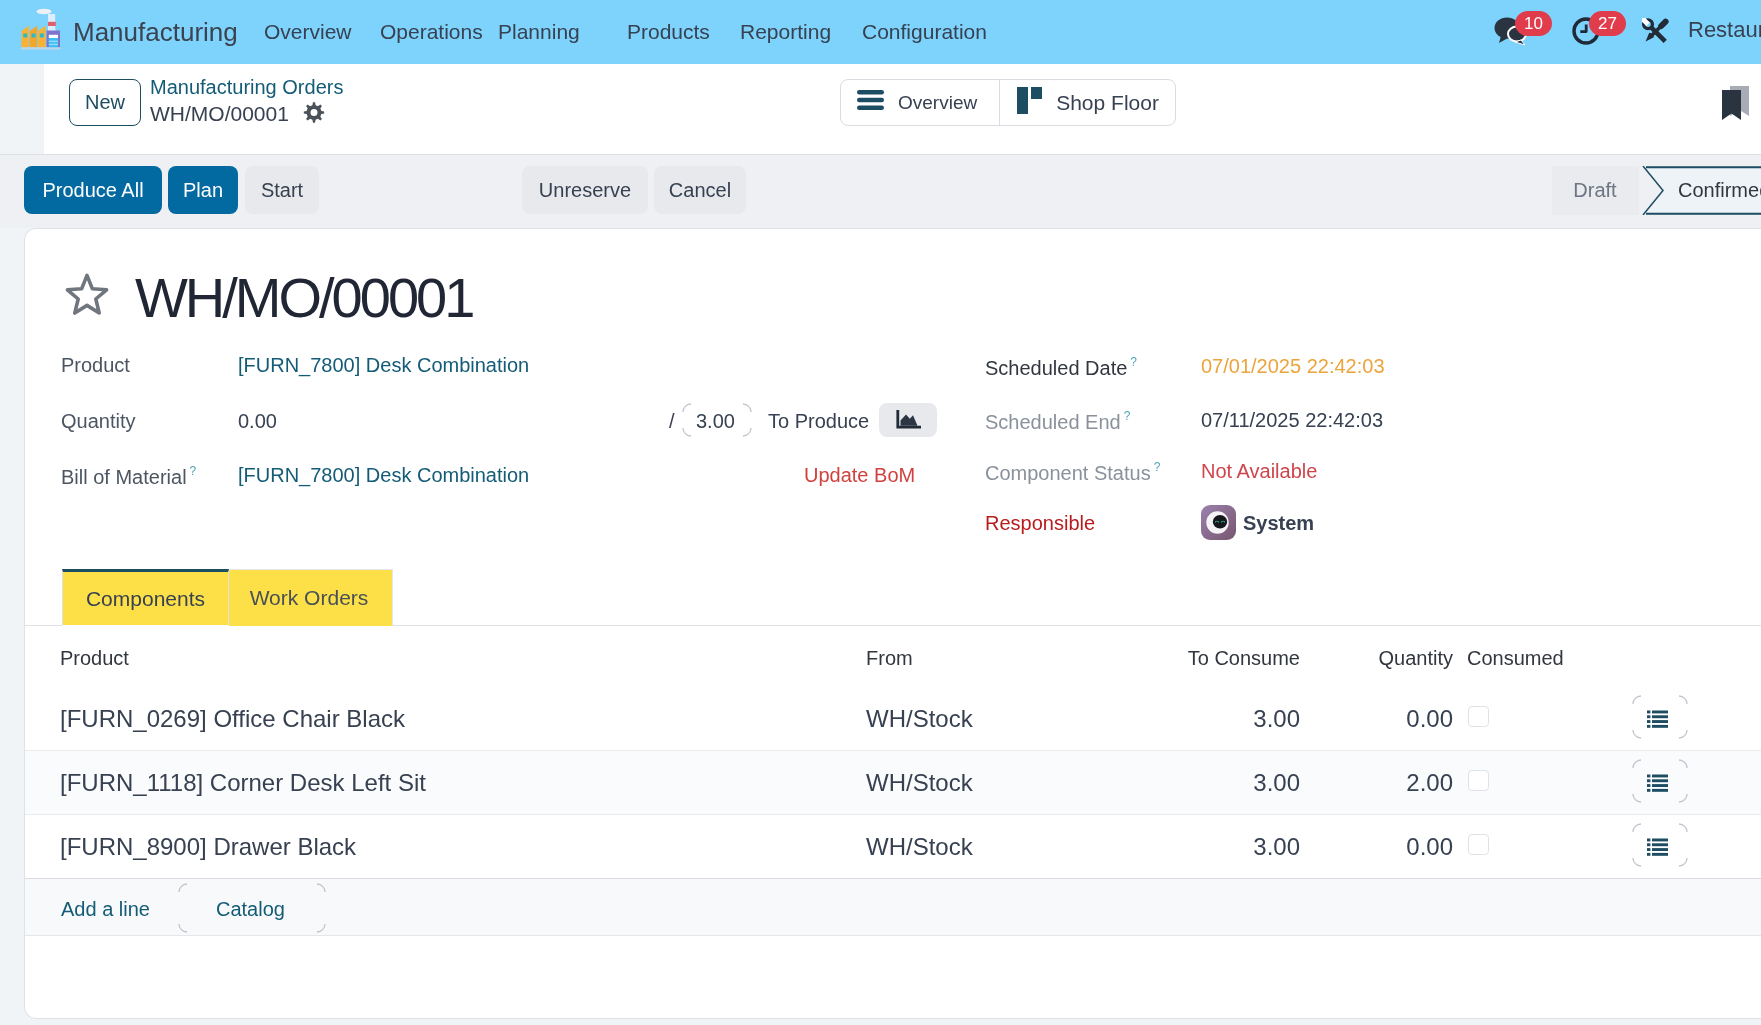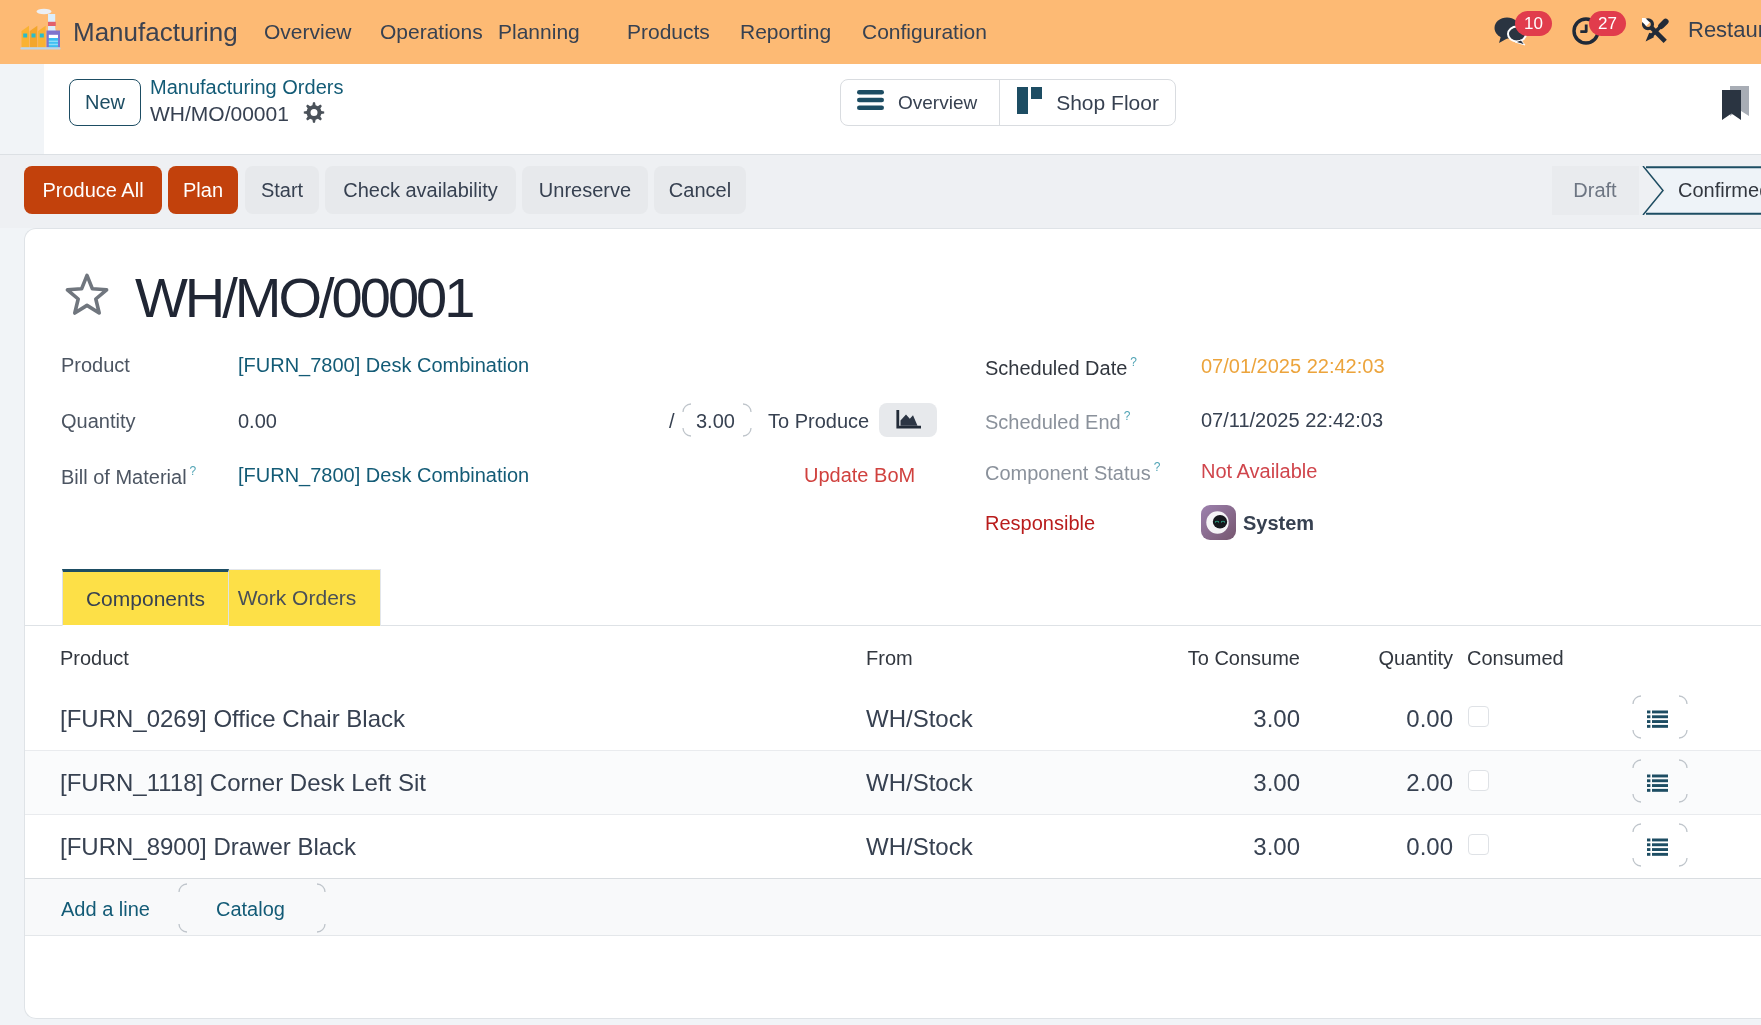--- a/index.html
+++ b/index.html
@@ -1,40 +1,40 @@
 <!DOCTYPE html>
 <html><head>
 <meta charset="utf-8">
 <style>
 * { margin:0; padding:0; box-sizing:border-box; }
 html,body { width:1761px; height:1025px; overflow:hidden; }
 body { font-family:"Liberation Sans", sans-serif; background:#f1f4f7; color:#374151; }
 
 
-.nav { position:absolute; left:0; top:0; width:1761px; height:64px; background:#fdba74; }
+.nav { position:absolute; left:0; top:0; width:1761px; height:64px; background:#7dd3fc; }
 .brand-icon { position:absolute; left:20px; top:7px; }
 .brand { position:absolute; left:73px; top:17px; font-size:26px; color:#3c4250; }
 .menu { position:absolute; top:20px; font-size:21px; color:#374151; }
 .nav-ic { position:absolute; }
 .badge { position:absolute; background:#e13c4c; color:#fff; font-size:17px; border-radius:13px; height:25px; line-height:25px; padding:0 9px; top:11px; }
 .restaura { position:absolute; left:1688px; top:17px; font-size:22px; color:#374151; }
 
 
 .crumb { position:absolute; left:0; top:64px; width:1761px; height:90px; background:#fff;margin-left:44px; }
 .btn-new { position:absolute; left:25px; top:15px; width:72px; height:47px; border:1px solid #1d4d63; border-radius:8px; background:#fff; color:#1d4d63; font-size:20px; text-align:center; line-height:45px; }
 .bc1 { position:absolute; left:106px; top:12px; font-size:20px; color:#135b76; }
 .bc2 { position:absolute; left:106px; top:37px; font-size:21px; color:#374151; }
 .btn-group { position:absolute; left:796px; top:15px; height:47px; background:#fff; border:1px solid #d9dce0; border-radius:8px; display:flex; }
 .btn-group > div { display:flex; align-items:center; color:#374151; }
 .btn-group > div + div { border-left:1px solid #d9dce0; }
 
 
 .bar { position:absolute; left:0; top:154px; width:1761px; height:74px; background:#eef0f3; border-top:1px solid #dce0e4; }
 .btn { position:absolute; top:11px; height:48px; border:none; border-radius:8px; font-size:20px; font-family:"Liberation Sans",sans-serif; padding:0; text-align:center; }
-.btn-p { background:#c2410c; color:#fff; }
+.btn-p { background:#0369a1; color:#fff; }
 .btn-s { background:#e7e9ec; color:#374151; }
 .statusbar { position:absolute; right:0; top:11px; height:49px; }
 
 
 .card { position:absolute; left:24px; top:228px; width:1737px; height:791px; background:#fff; border:1px solid #dfe3e7; border-right:none; border-radius:12px 0 0 12px; }
 .title { position:absolute; left:110px; top:36px; font-size:56px; color:#202634; letter-spacing:-3px; }
 .lbl { position:absolute; font-size:20px; color:#4c5562; }
 .lbl-soft { color:#8a919b; }
 .val { position:absolute; font-size:20px; color:#374151; }
 .link { color:#135b76; }
@@ -138,21 +138,20 @@
     <path d="M8 0 L27 0 L27 30 L17.5 24 L8 30 Z" fill="#a8adb5"></path>
     <path d="M0 4 L19 4 L19 34 L9.5 27.5 L0 34 Z" fill="#2a3441"></path>
   </svg></div>
   <div style="position:absolute; left:1745px; top:26px; font-size:21px; color:#374151;">3</div>
 </div>
 
 <div class="bar">
   <button class="btn btn-p" style="left:24px; width:138px;">Produce All</button>
   <button class="btn btn-p" style="left:168px; width:70px;">Plan</button>
   <button class="btn btn-s" style="left:245px; width:74px;">Start</button>
-  <button class="btn btn-s" style="left:325px; width:191px;">Check availability</button>
   <button class="btn btn-s" style="left:522px; width:126px;">Unreserve</button>
   <button class="btn btn-s" style="left:654px; width:92px;">Cancel</button>
   <div class="statusbar">
     <svg width="209" height="49">
       <rect x="0" y="0" width="87" height="49" fill="#e9ebee"></rect>
       <text x="43" y="31" text-anchor="middle" font-size="20" fill="#6d7582" font-family="Liberation Sans">Draft</text>
       <path d="M 94 2 L 114 24.5 L 94 47 L 209 47 L 209 2 Z" fill="#eef3f8"></path>
       <path d="M 91 0 L 111 24.5 L 91 49" fill="none" stroke="#1d4d63" stroke-width="1.5"></path>
       <path d="M 94 1.2 L 209 1.2 M 94 47.8 L 209 47.8" stroke="#1d4d63" stroke-width="2" fill="none"></path>
       <text x="126" y="31" font-size="20" fill="#32373f" font-family="Liberation Sans">Confirmed</text>
@@ -208,21 +207,21 @@
     <rect width="35" height="35" rx="9" fill="url(#avbg)"></rect>
     <circle cx="16.5" cy="17.5" r="11.2" fill="#f5f3f6"></circle>
     <ellipse cx="19" cy="16.8" rx="7.2" ry="6.8" fill="#15171c"></ellipse>
     <path d="M13.8 18 A2.2 2.2 0 0 1 18.2 18 L16.9 16.9 A1 1 0 0 0 15.1 16.9 Z" fill="#35c7a0"></path>
     <path d="M19.8 18 A2.2 2.2 0 0 1 24.2 18 L22.9 16.9 A1 1 0 0 0 21.1 16.9 Z" fill="#35c7a0"></path>
   </svg></div>
   <div class="val" style="left:1218px; top:283px;font-weight:bold;">System</div>
 
   <div class="tabs-line"></div>
   <div class="tab tab-active" style="left:37px; width:167px;">Components</div>
-  <div class="tab tab-idle" style="left:188px; width:168px;">Work Orders</div>
+  <div class="tab tab-idle" style="left:200px; width:168px;">Work Orders</div>
 
   <div class="row2bg"></div>
   <div class="th" style="left:35px;">Product</div>
   <div class="th" style="left:841px;">From</div>
   <div class="th" style="left:1161px; width:114px; text-align:right;">To Consume</div>
   <div class="th" style="left:1330px; width:98px; text-align:right;">Quantity</div>
   <div class="th" style="left:1442px;">Consumed</div>
 
   <div class="td" style="left:35px; top:476px;">[FURN_0269] Office Chair Black</div>
   <div class="td" style="left:841px; top:476px;">WH/Stock</div>

